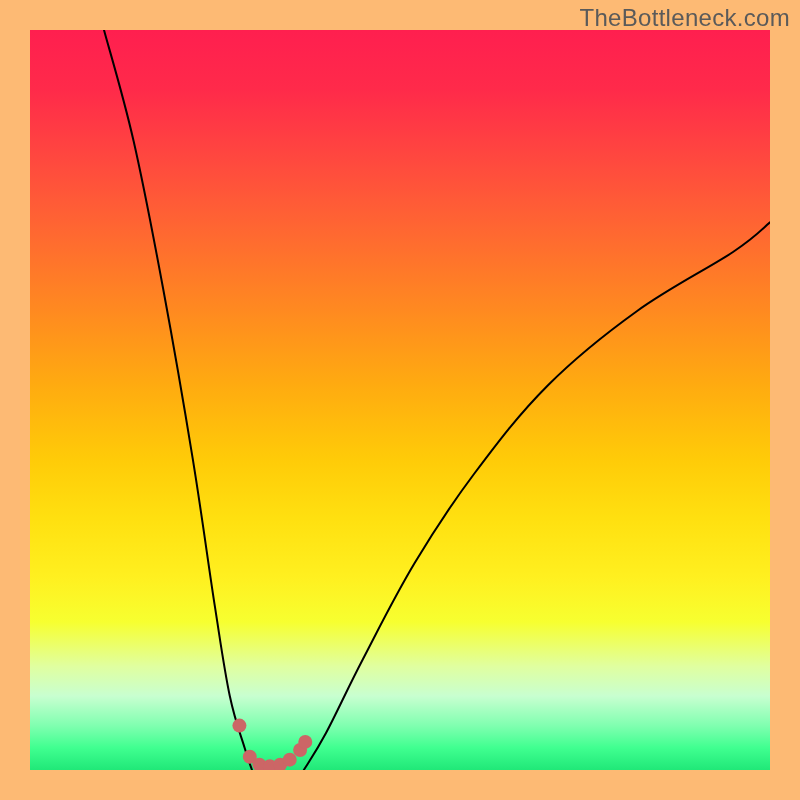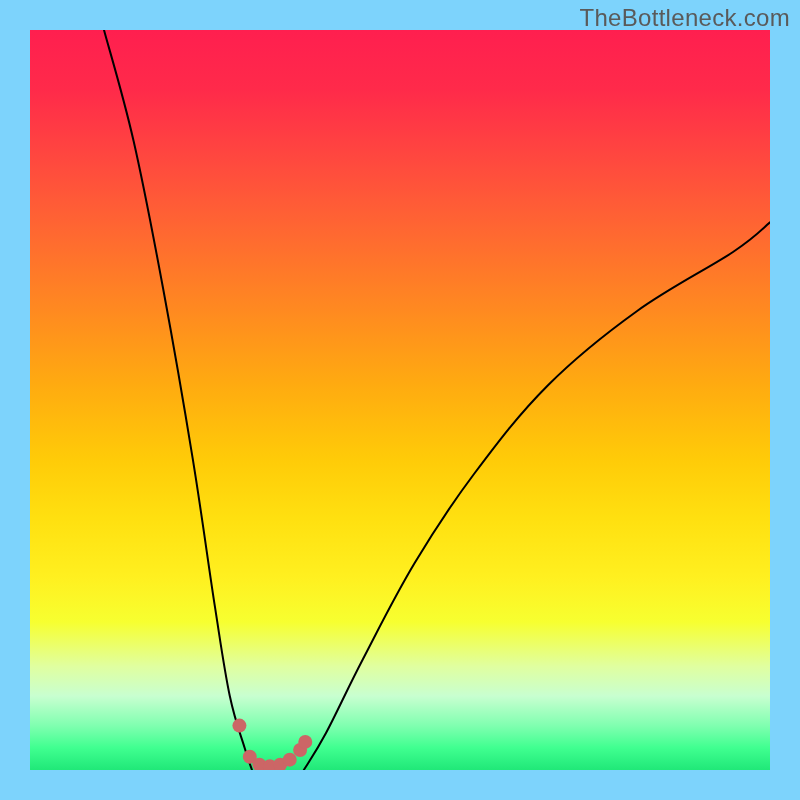--- a/index.html
+++ b/index.html
@@ -8,21 +8,21 @@
     width: 800px;
     height: 800px;
     background: #000;
     overflow: hidden;
     font-family: Arial, Helvetica, sans-serif;
   }
   .outer {
     position: relative;
     width: 800px;
     height: 800px;
-    background: #7dd3fc;
+    background: #fdba74;
   }
   .watermark {
     position: absolute;
     top: 4px;
     right: 10px;
     color: #5a5a5a;
     font-size: 24px;
     font-weight: 500;
     letter-spacing: 0.3px;
     z-index: 50;

